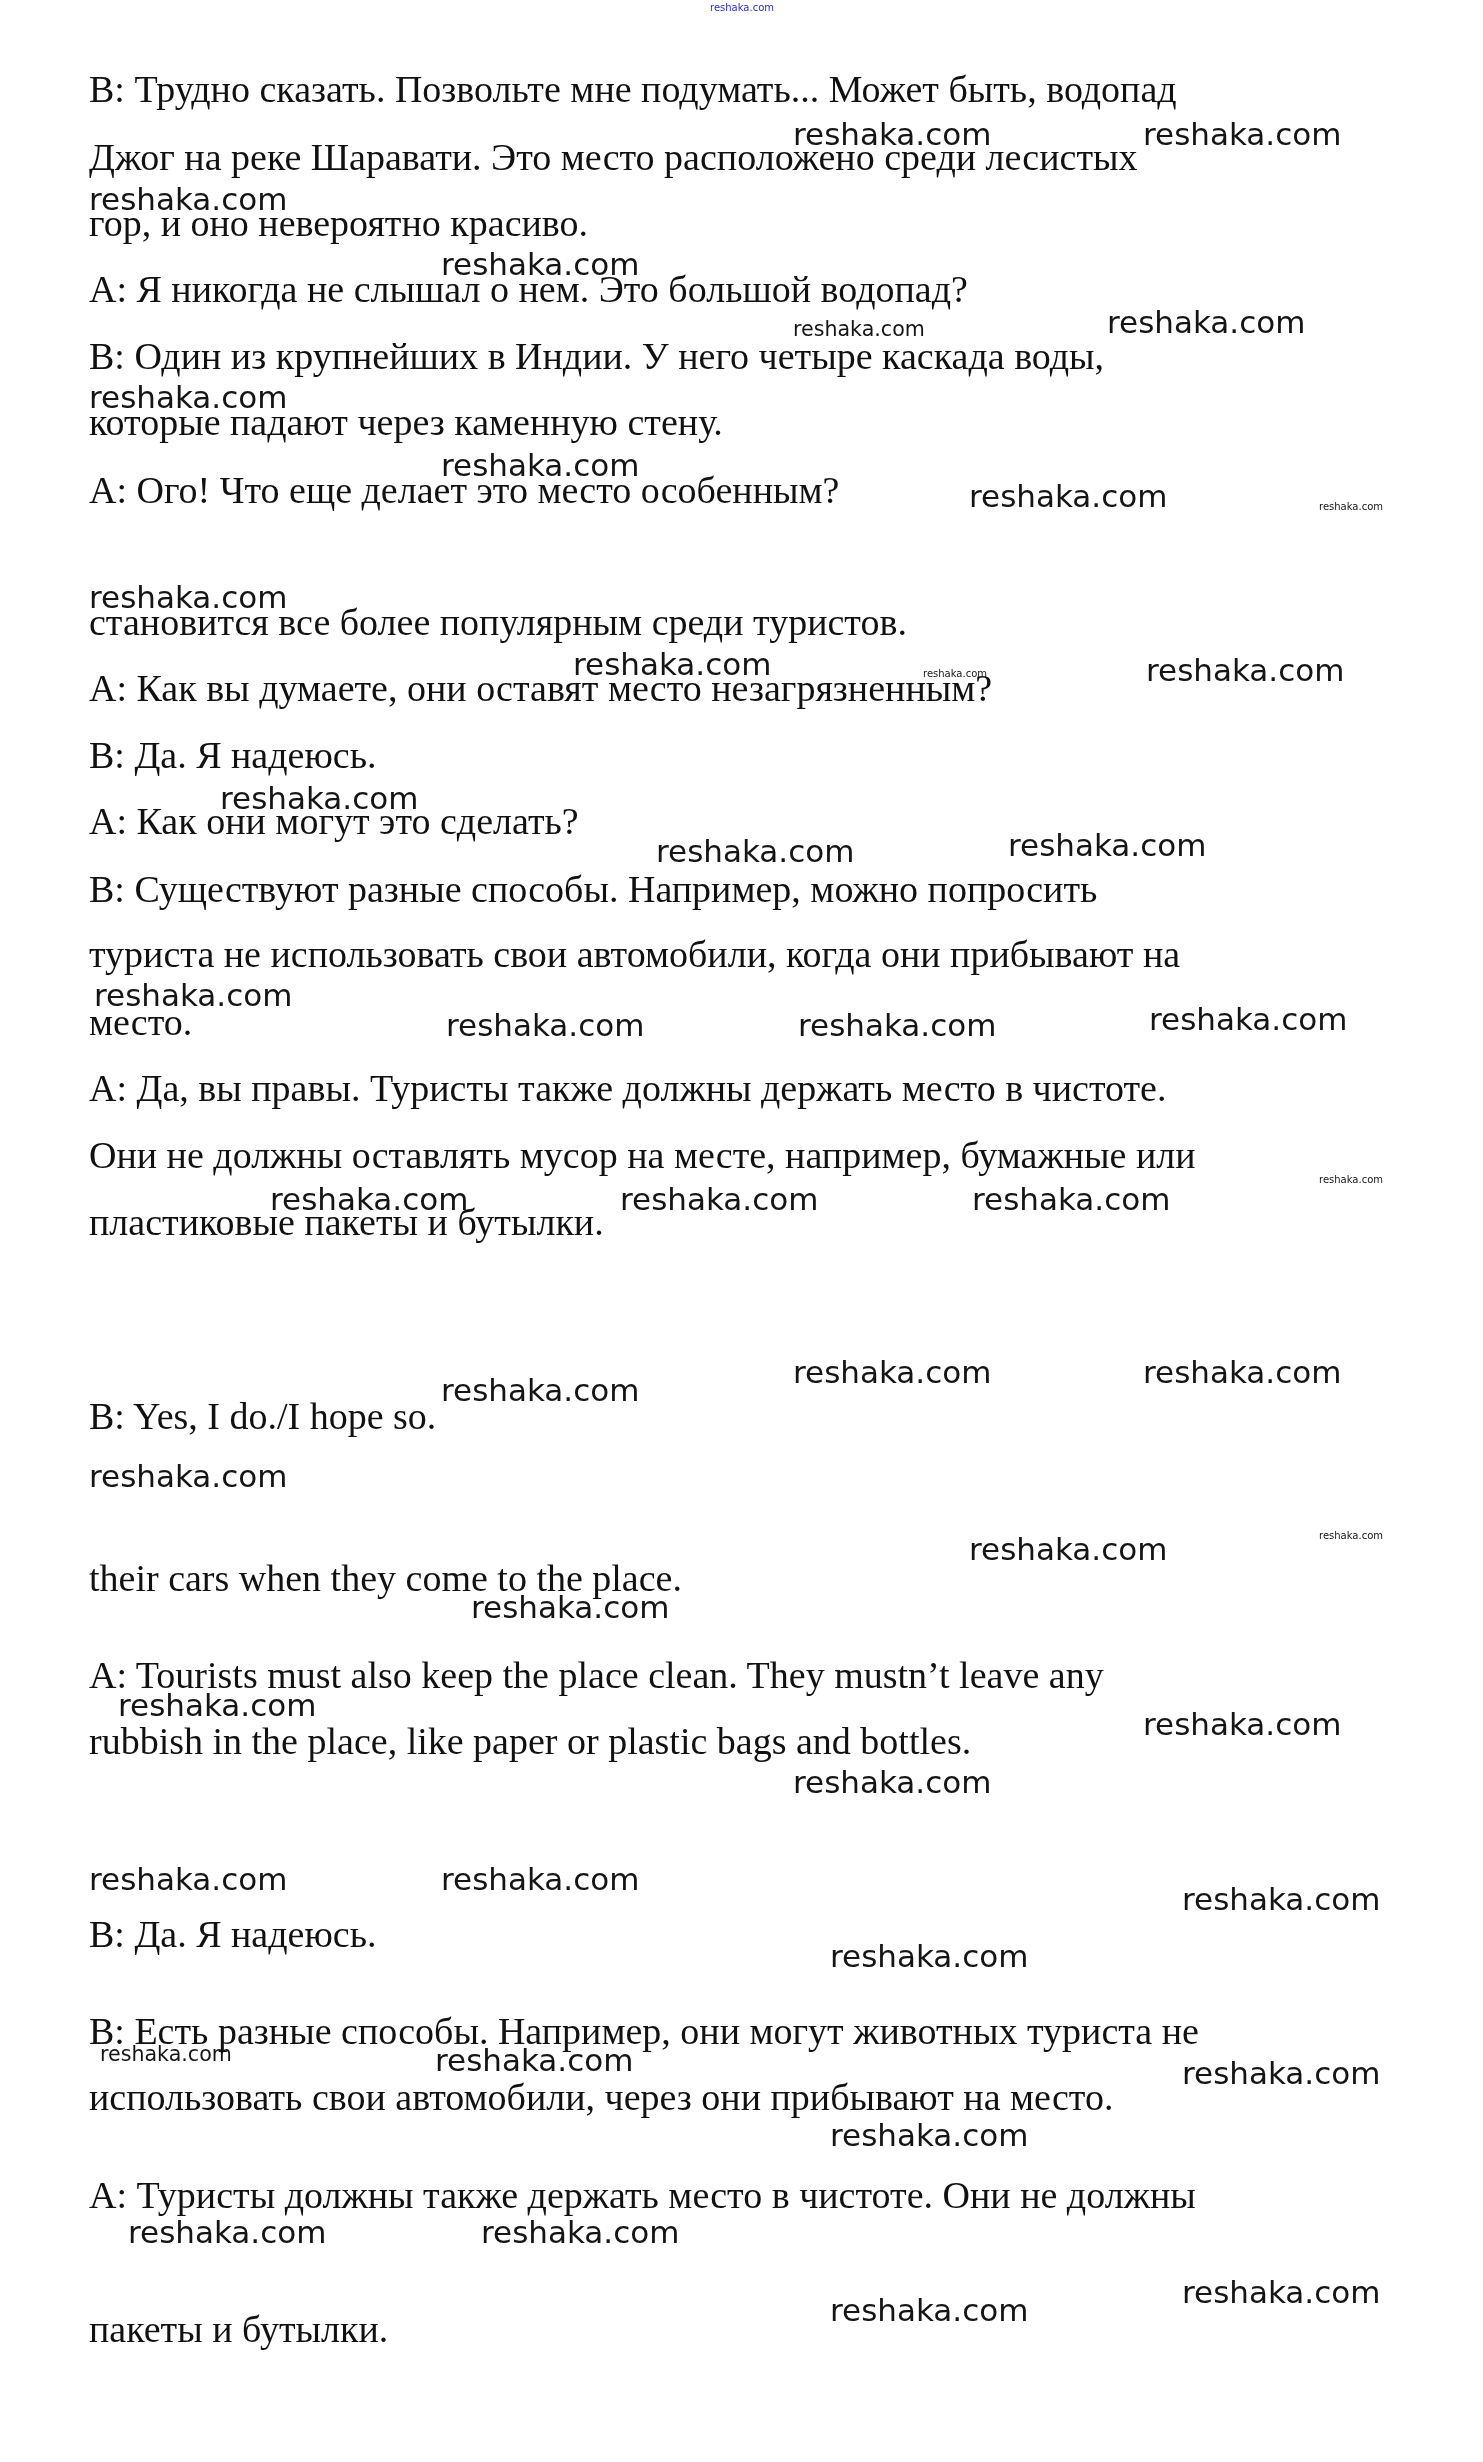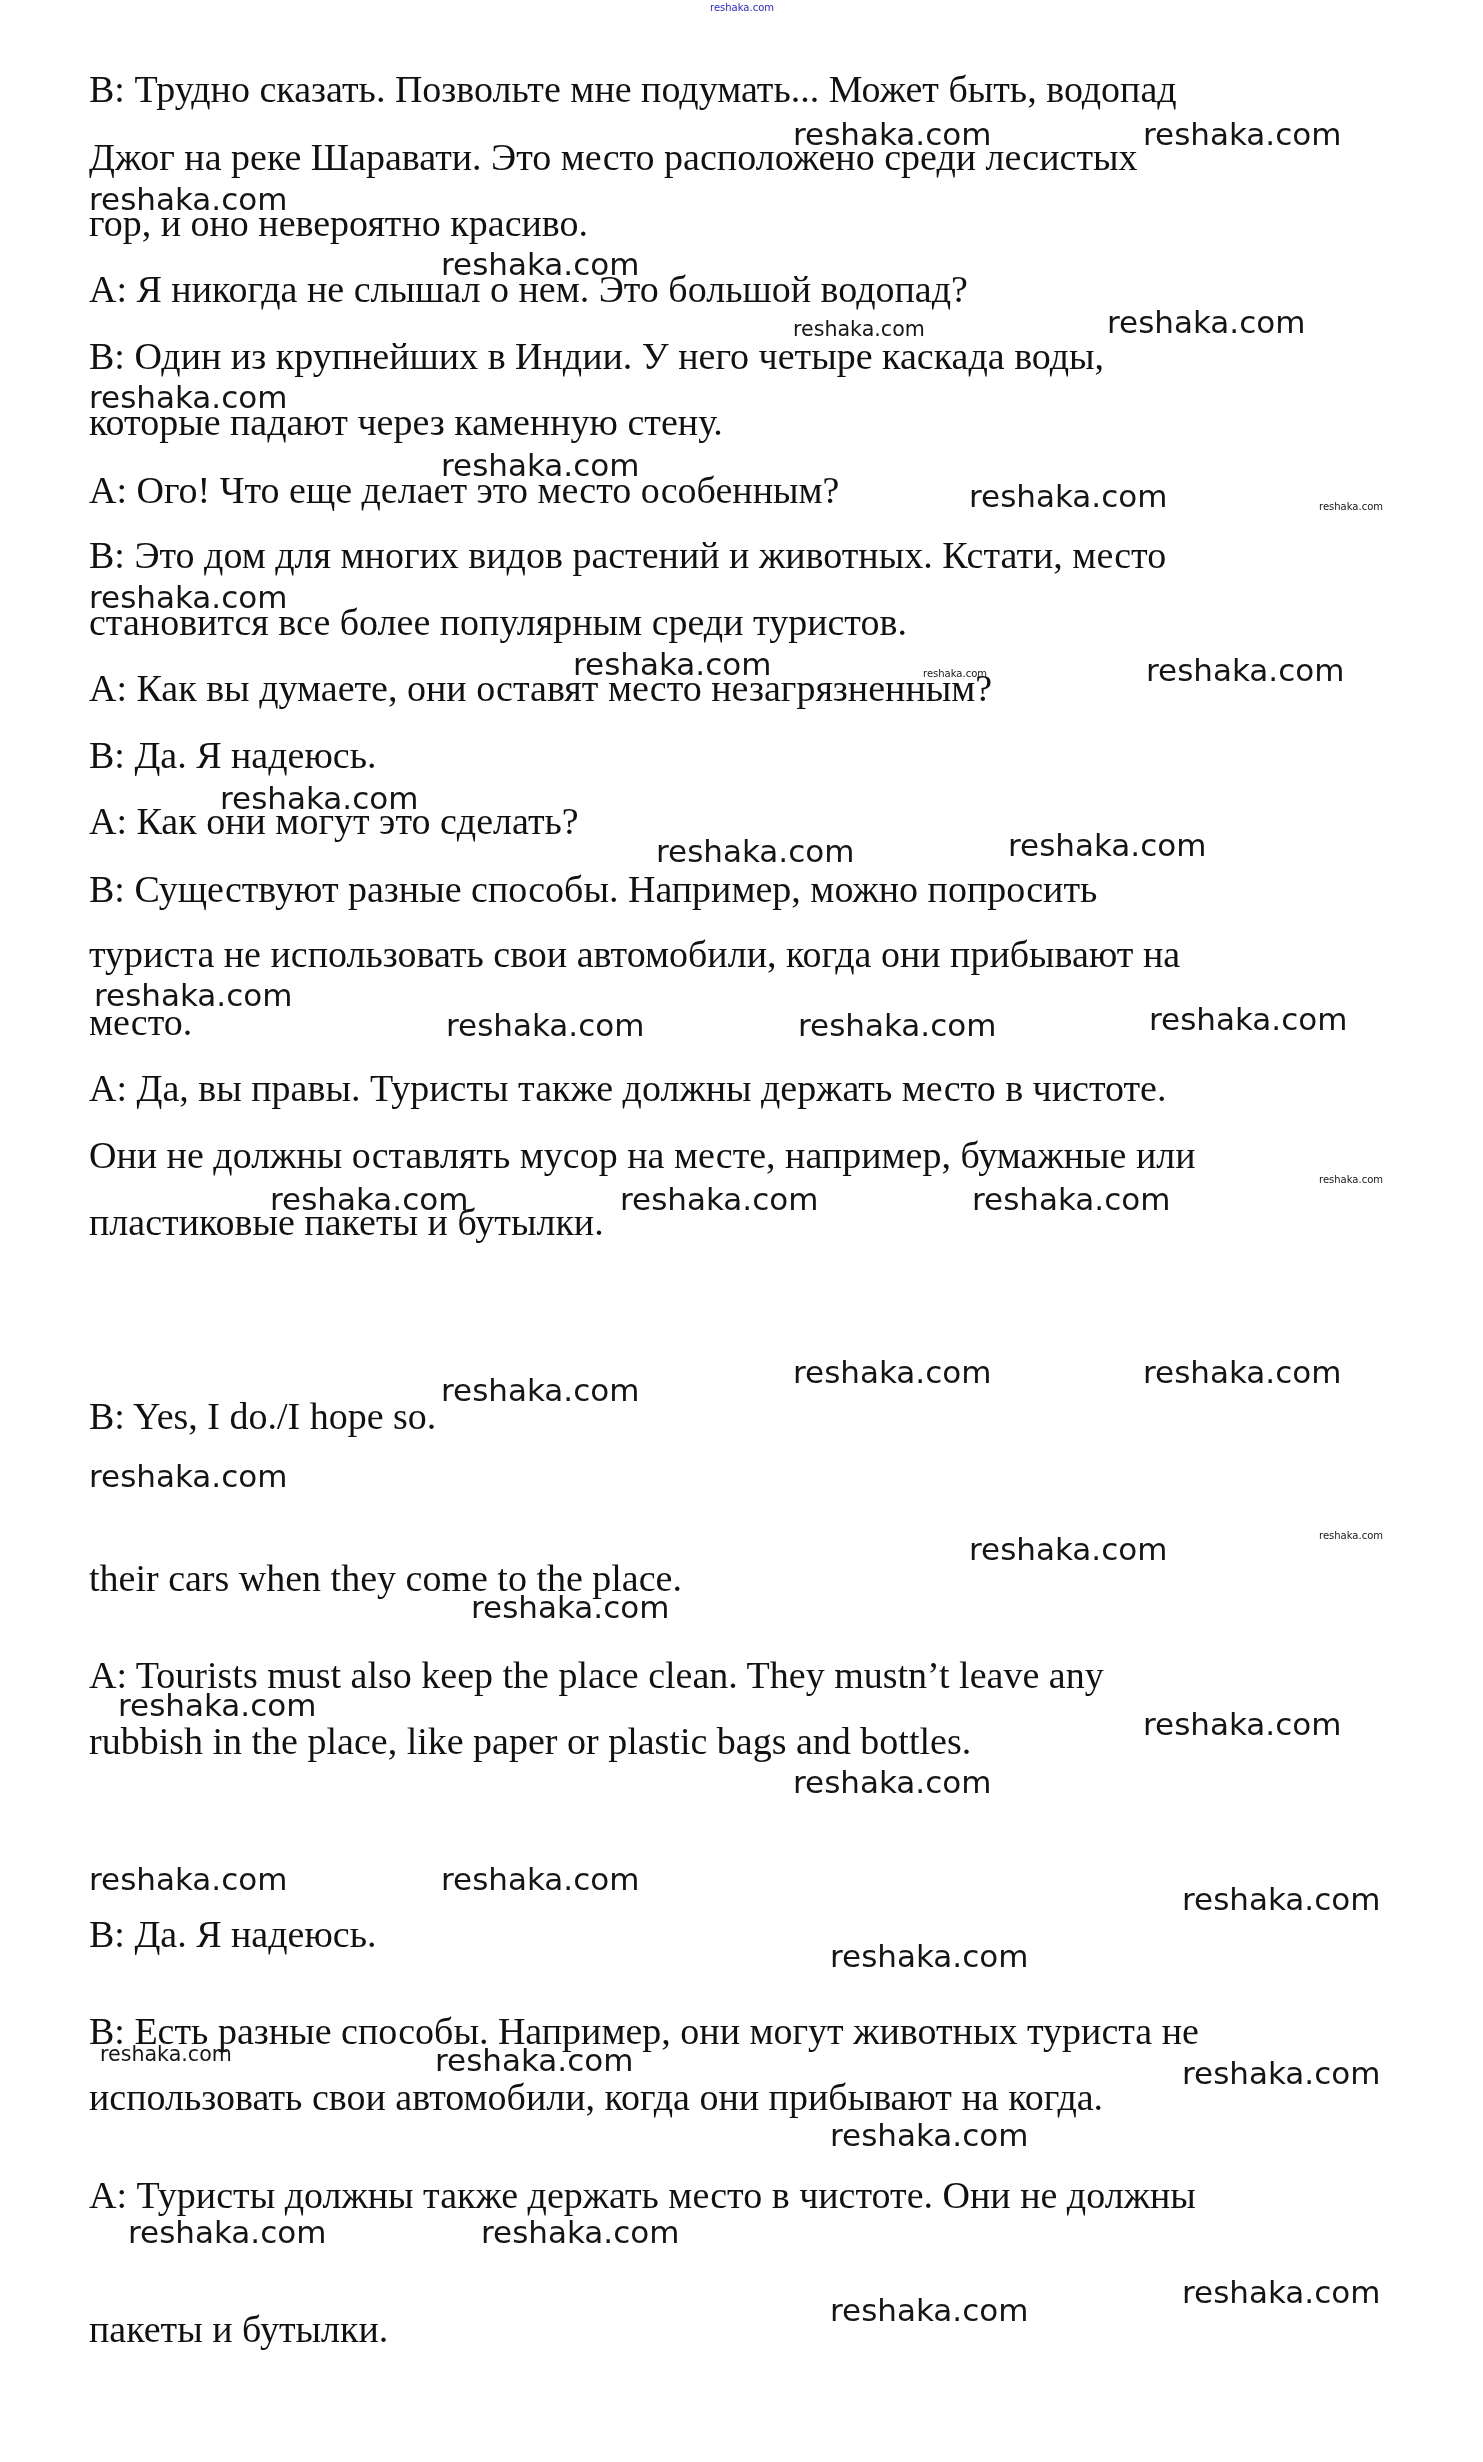--- a/index.html
+++ b/index.html
@@ -30,40 +30,39 @@
 <div class="page">
   <div class="top-mark">reshaka.com</div>
 
   <div class="line" style="top:157px">Джог на реке Шаравати. Это место расположено среди лесистых</div>
   <div class="line" style="top:89px">B: Трудно сказать. Позвольте мне подумать... Может быть, водопад</div>
   <div class="line" style="top:223px">гор, и оно невероятно красиво.</div>
   <div class="line" style="top:289px">A: Я никогда не слышал о нем. Это большой водопад?</div>
   <div class="line" style="top:356px">B: Один из крупнейших в Индии. У него четыре каскада воды,</div>
   <div class="line" style="top:422px">которые падают через каменную стену.</div>
   <div class="line" style="top:490px">A: Ого! Что еще делает это место особенным?</div>
-  <div class="line" style="top:555px">B: Это дом для многих видов растений и животных. Кстати, место</div>
   <div class="line" style="top:622px">становится все более популярным среди туристов.</div>
   <div class="line" style="top:688px">A: Как вы думаете, они оставят место незагрязненным?</div>
   <div class="line" style="top:755px">B: Да. Я надеюсь.</div>
   <div class="line" style="top:821px">A: Как они могут это сделать?</div>
   <div class="line" style="top:889px">B: Существуют разные способы. Например, можно попросить</div>
   <div class="line" style="top:954px">туриста не использовать свои автомобили, когда они прибывают на</div>
   <div class="line" style="top:1022px">место.</div>
   <div class="line" style="top:1088px">A: Да, вы правы. Туристы также должны держать место в чистоте.</div>
   <div class="line" style="top:1155px">Они не должны оставлять мусор на месте, например, бумажные или</div>
   <div class="line" style="top:1222px">пластиковые пакеты и бутылки.</div>
 
   <div class="line" style="top:1416px">B: Yes, I do./I hope so.</div>
   <div class="line" style="top:1578px">their cars when they come to the place.</div>
   <div class="line" style="top:1675px">A: Tourists must also keep the place clean. They mustn’t leave any</div>
   <div class="line" style="top:1741px">rubbish in the place, like paper or plastic bags and bottles.</div>
 
   <div class="line" style="top:1934px">B: Да. Я надеюсь.</div>
   <div class="line" style="top:2031px">B: Есть разные способы. Например, они могут животных туриста не</div>
-  <div class="line" style="top:2097px">использовать свои автомобили, когда они прибывают на когда.</div>
+  <div class="line" style="top:2097px">использовать свои автомобили, через они прибывают на место.</div>
   <div class="line" style="top:2195px">A: Туристы должны также держать место в чистоте. Они не должны</div>
   <div class="line" style="top:2329px">пакеты и бутылки.</div>
 
   <div class="wm" style="left:793px;top:134px">reshaka.com</div>
   <div class="wm" style="left:1143px;top:134px">reshaka.com</div>
   <div class="wm" style="left:89px;top:199px">reshaka.com</div>
   <div class="wm" style="left:441px;top:264px">reshaka.com</div>
   <div class="wm small" style="left:793px;top:329px">reshaka.com</div>
   <div class="wm" style="left:1107px;top:322px">reshaka.com</div>
   <div class="wm" style="left:89px;top:397px">reshaka.com</div>

